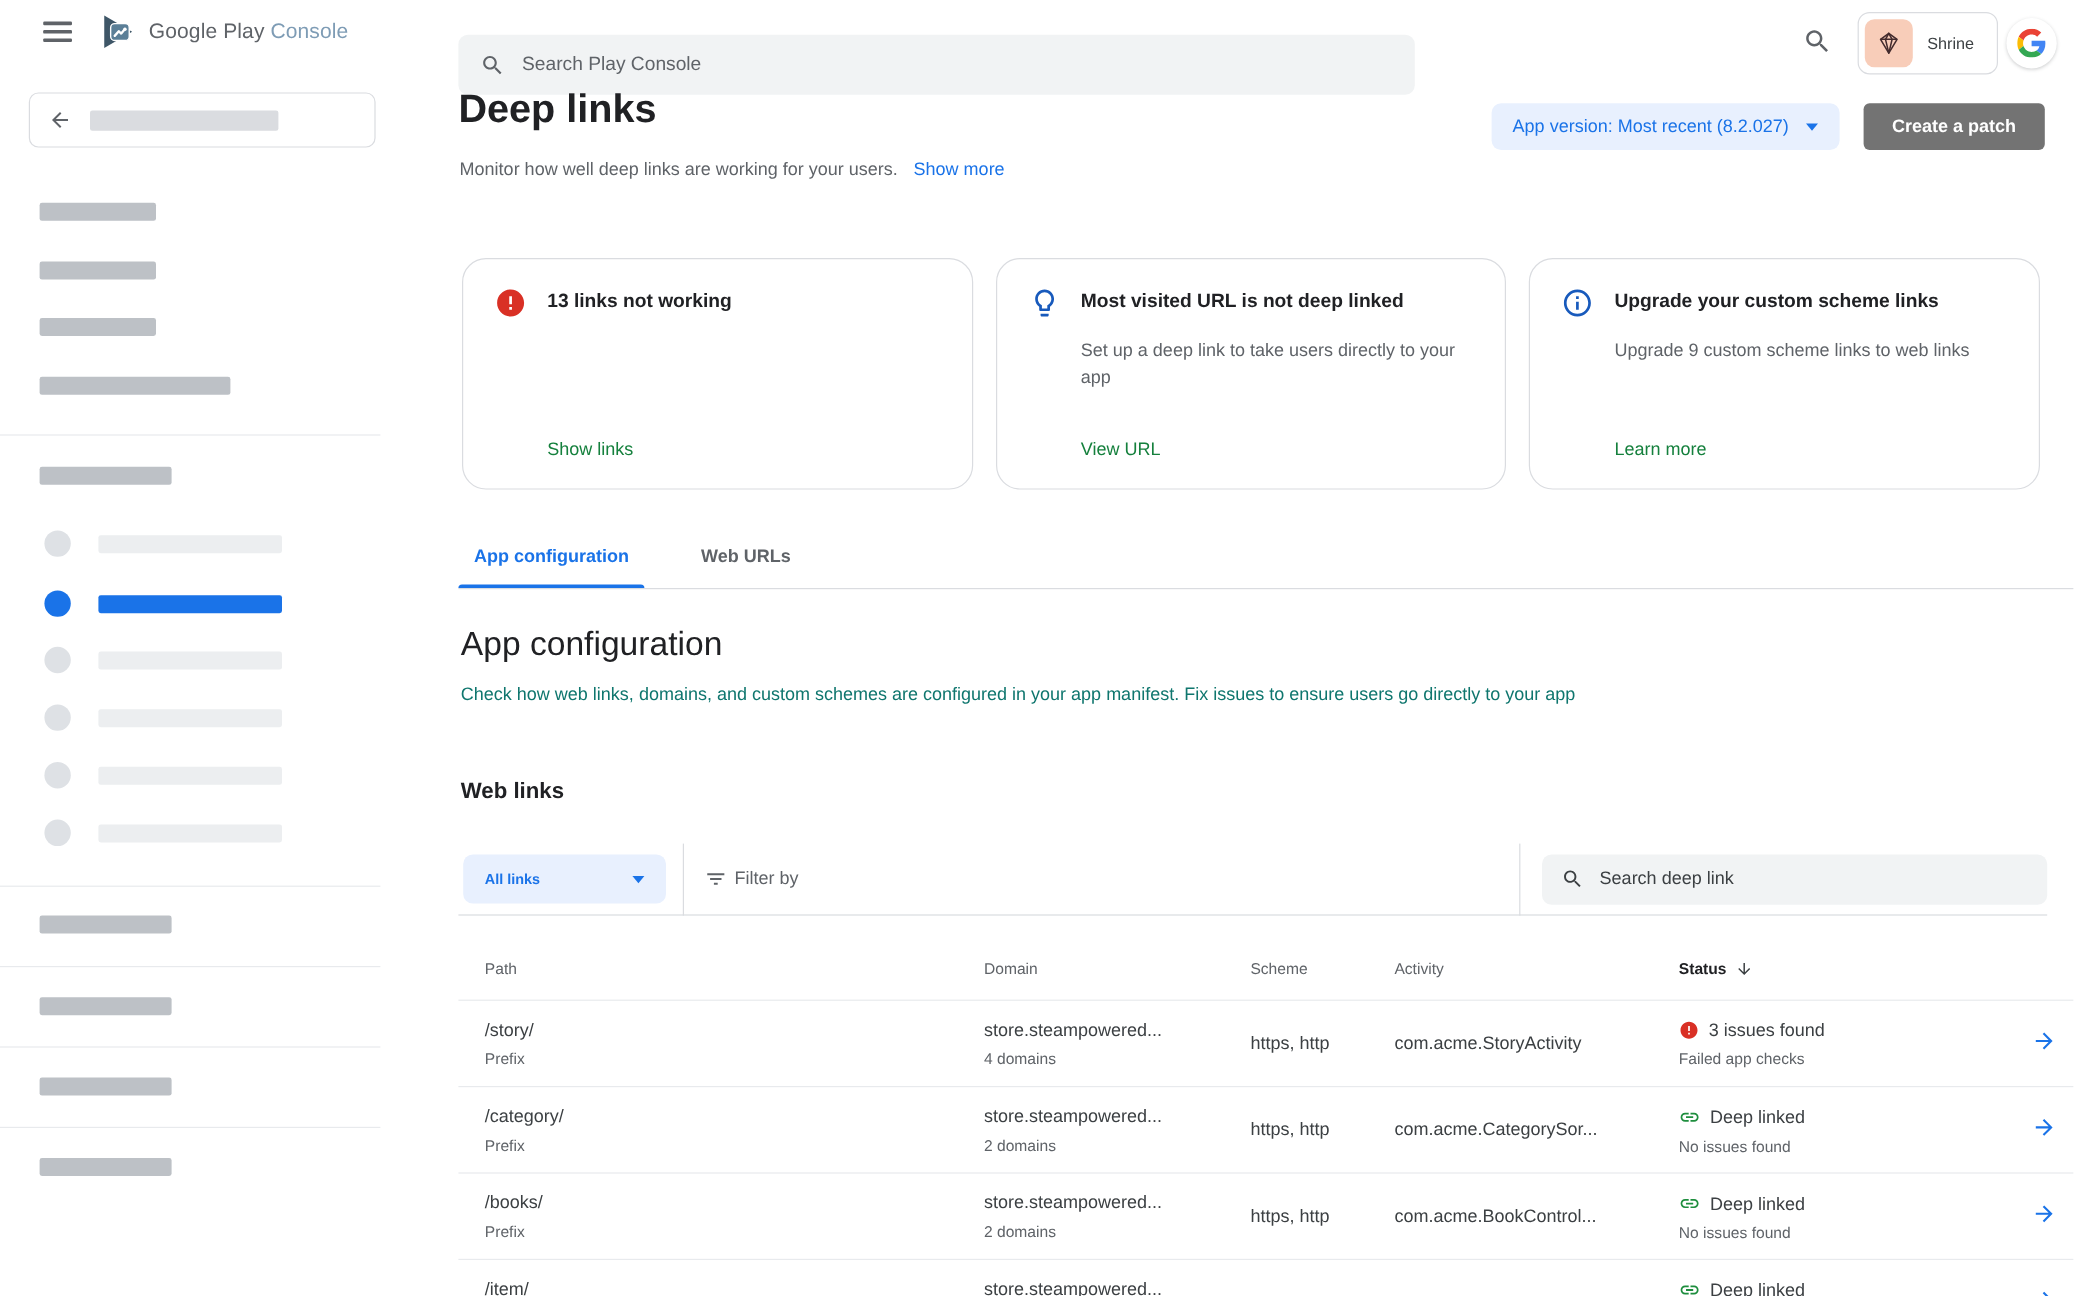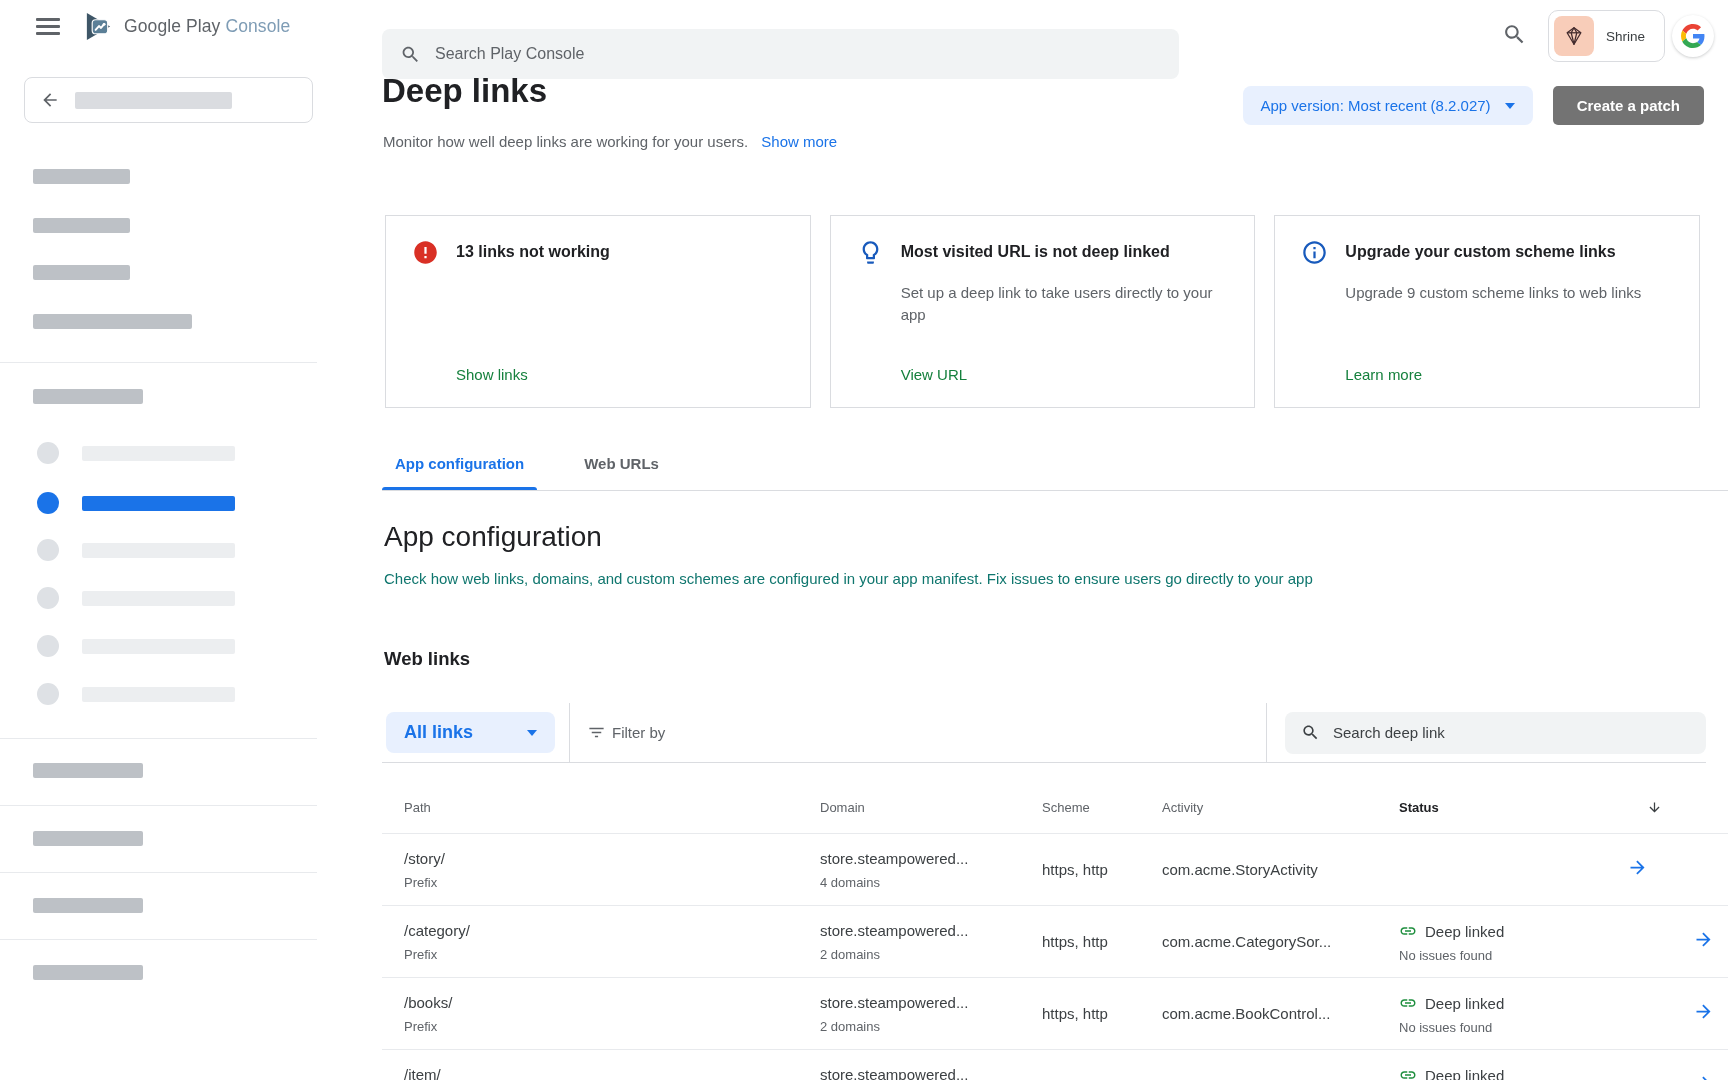--- a/index.html
+++ b/index.html
@@ -52,21 +52,21 @@
   .version-chip { height:39px; background:#e8f0fe; border-radius:8px; color:#1a73e8; font-size:15px;
     font-weight:500; display:flex; align-items:center; padding:0 18px; cursor:pointer; }
   .caret { width:0; height:0; border-left:5px solid transparent; border-right:5px solid transparent;
     border-top:6px solid #1a73e8; margin-left:14px; }
   .btn-primary { margin-left:20px; height:39px; background:#737373; border:none; border-radius:5px;
     color:#fff; font-size:15px; font-weight:600; padding:0 24px; cursor:pointer; font-family:"Liberation Sans", sans-serif; }
   .subtitle { position:absolute; left:1px; top:133px; font-size:15px; color:#5f6368; }
   .subtitle .link { color:#1a73e8; font-weight:500; margin-left:9px; cursor:pointer; }
 
   .cards { position:absolute; left:3px; top:215px; width:1315px; display:flex; gap:19px; }
-  .card { flex:1; height:193px; border:1px solid #dadce0; border-radius:0; background:#fff;
+  .card { flex:1; height:193px; border:1px solid #dadce0; border-radius:20px; background:#fff;
     padding:23px 26px 24px 26px; display:grid; grid-template-columns:44px 1fr; grid-template-rows:auto auto 1fr; }
   .card .c-icon { grid-row:1; width:27px; height:27px; }
   .card .c-title { grid-column:2; grid-row:1; font-size:16px; font-weight:600; color:#202124; padding-top:4px; }
   .card .c-body { grid-column:2; grid-row:2; margin-top:16px; font-size:15px; line-height:22px; color:#5f6368; max-width:345px; }
   .card .c-action { grid-column:2; grid-row:3; align-self:end; font-size:15px; font-weight:500; color:#15803d; cursor:pointer; }
 
   .tabbar { position:absolute; left:0; top:455px; width:1346px; height:36px; border-bottom:1px solid #dadce0; display:flex; }
   .tab { font-size:15px; font-weight:600; color:#5f6368; margin-left:13px; margin-right:47px;
     position:relative; cursor:pointer; padding-bottom:16px; }
   .tab.active { color:#1a73e8; }
@@ -74,37 +74,37 @@
     background:#1a73e8; border-radius:3px 3px 0 0; }
 
   .section-heading { position:absolute; left:2px; top:521px; font-size:28px; font-weight:400; color:#202124; }
   .section-desc { position:absolute; left:2px; top:570px; font-size:15px; color:#0f766e; }
   .weblinks-heading { position:absolute; left:2px; top:648px; font-size:18.5px; font-weight:600; color:#202124; }
 
   .filterbar { position:absolute; left:0; top:703px; width:1324px; height:60px; border-bottom:1px solid #dadce0;
     display:flex; align-items:center; }
   .dropdown-chip { margin-left:4px; width:169px; height:41px; background:#e8f0fe; border-radius:8px;
     display:flex; align-items:center; padding:0 18px; cursor:pointer; }
-  .dropdown-chip .label { font-size:18px; font-weight:600; color:#1a73e8; flex:1; }
+  .dropdown-chip .label { font-size:12px; font-weight:600; color:#1a73e8; flex:1; }
   .vdiv { width:1px; height:60px; background:#dadce0; }
   .vdiv.left { margin-left:14px; }
   .filter-by { display:flex; align-items:center; margin-left:17px; cursor:pointer; }
   .filter-by .txt { margin-left:6px; font-size:15px; color:#5f6368; }
   .filterbar .spacer { flex:1; }
   .deeplink-search { width:421px; height:42px; margin-left:18px; background:#f1f3f4; border-radius:8px;
     display:flex; align-items:center; padding:0 16px; }
   .deeplink-search input { border:none; outline:none; background:transparent; font-size:15px; color:#202124;
     margin-left:13px; width:330px; font-family:"Liberation Sans", sans-serif; }
   .deeplink-search input::placeholder { color:#3c4043; }
 
   .table { position:absolute; left:0; top:800px; width:1346px; }
   .t-header, .t-row { display:grid; grid-template-columns:416px 222px 120px 237px 263px 66px; padding-left:22px; }
   .t-header { height:34px; border-bottom:1px solid #e8eaed; }
   .t-header .th { font-size:13px; color:#5f6368; align-self:start; }
-  .t-header .th.sorted { color:#202124; font-weight:600; display:flex; align-items:center;justify-content:space-between; }
+  .t-header .th.sorted { color:#202124; font-weight:600; display:flex; align-items:center; }
   .t-row { height:72px; border-bottom:1px solid #e8eaed; cursor:pointer; }
   .cell-2l { padding-top:16px; display:flex; flex-direction:column; }
   .cell-2l .main { font-size:15px; color:#3c4043; }
   .cell-2l .sub { margin-top:8px; font-size:13px; color:#5f6368; }
   .cell-mid { align-self:center; font-size:15px; color:#3c4043; }
   .status-main { display:flex; align-items:center; font-size:15px; color:#3c4043; }
   .status-main svg { margin-right:8px; flex:0 0 auto; }
   .arrow-cell { align-self:center; justify-self:end; padding-right:14px; }
 </style>
 </head>
@@ -299,20 +299,29 @@
         <div class="cell-2l">
             <span class="main">/story/</span>
             <span class="sub">Prefix</span>
           </div>
         <div class="cell-2l">
             <span class="main">store.steampowered...</span>
             <span class="sub">4 domains</span>
           </div>
         <div class="cell-mid">https, http</div>
         <div class="cell-mid">com.acme.StoryActivity</div>
+        <div class="cell-2l">
+          <span class="status-main">
+            <svg width="17" height="17" viewBox="0 0 24 24">
+                <path d="M12 2C6.48 2 2 6.48 2 12s4.48 10 10 10 10-4.48 10-10S17.52 2 12 2zm1 15h-2v-2h2v2zm0-4h-2V7h2v6z" fill="#d93025"></path>
+              </svg>
+            <span>3 issues found</span>
+          </span>
+          <span class="sub">Failed app checks</span>
+        </div>
         <div class="arrow-cell">
           <svg width="21" height="21" viewBox="0 0 24 24">
               <path d="M12 4l-1.41 1.41L16.17 11H4v2h12.17l-5.58 5.59L12 20l8-8z" fill="#1a73e8"></path>
             </svg>
         </div>
       </div>
 
       <div class="t-row">
         <div class="cell-2l">
             <span class="main">/category/</span>

